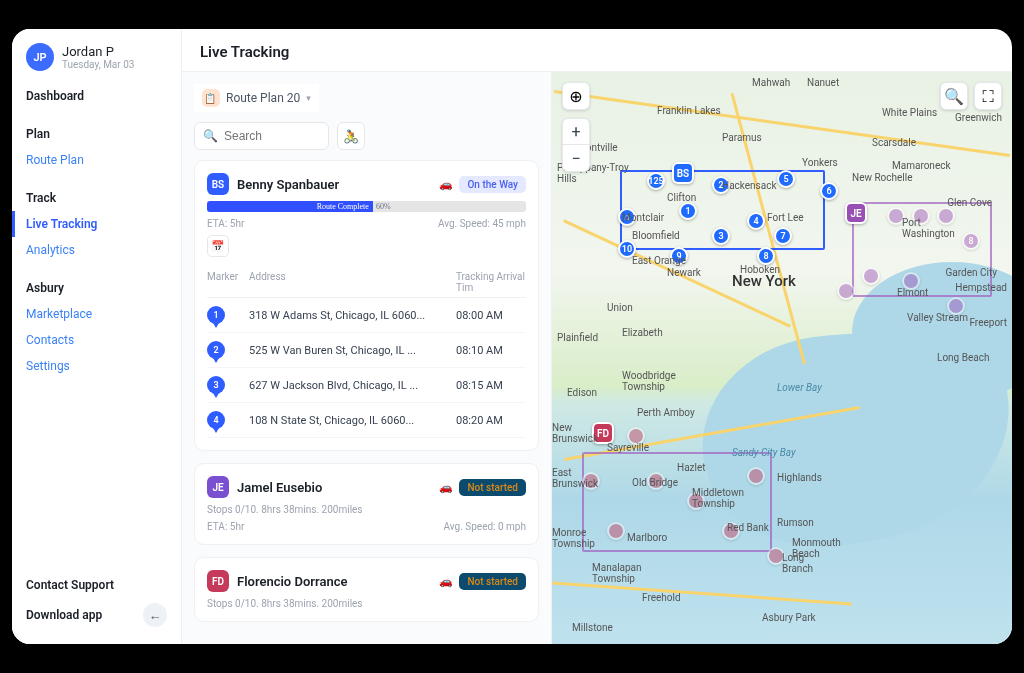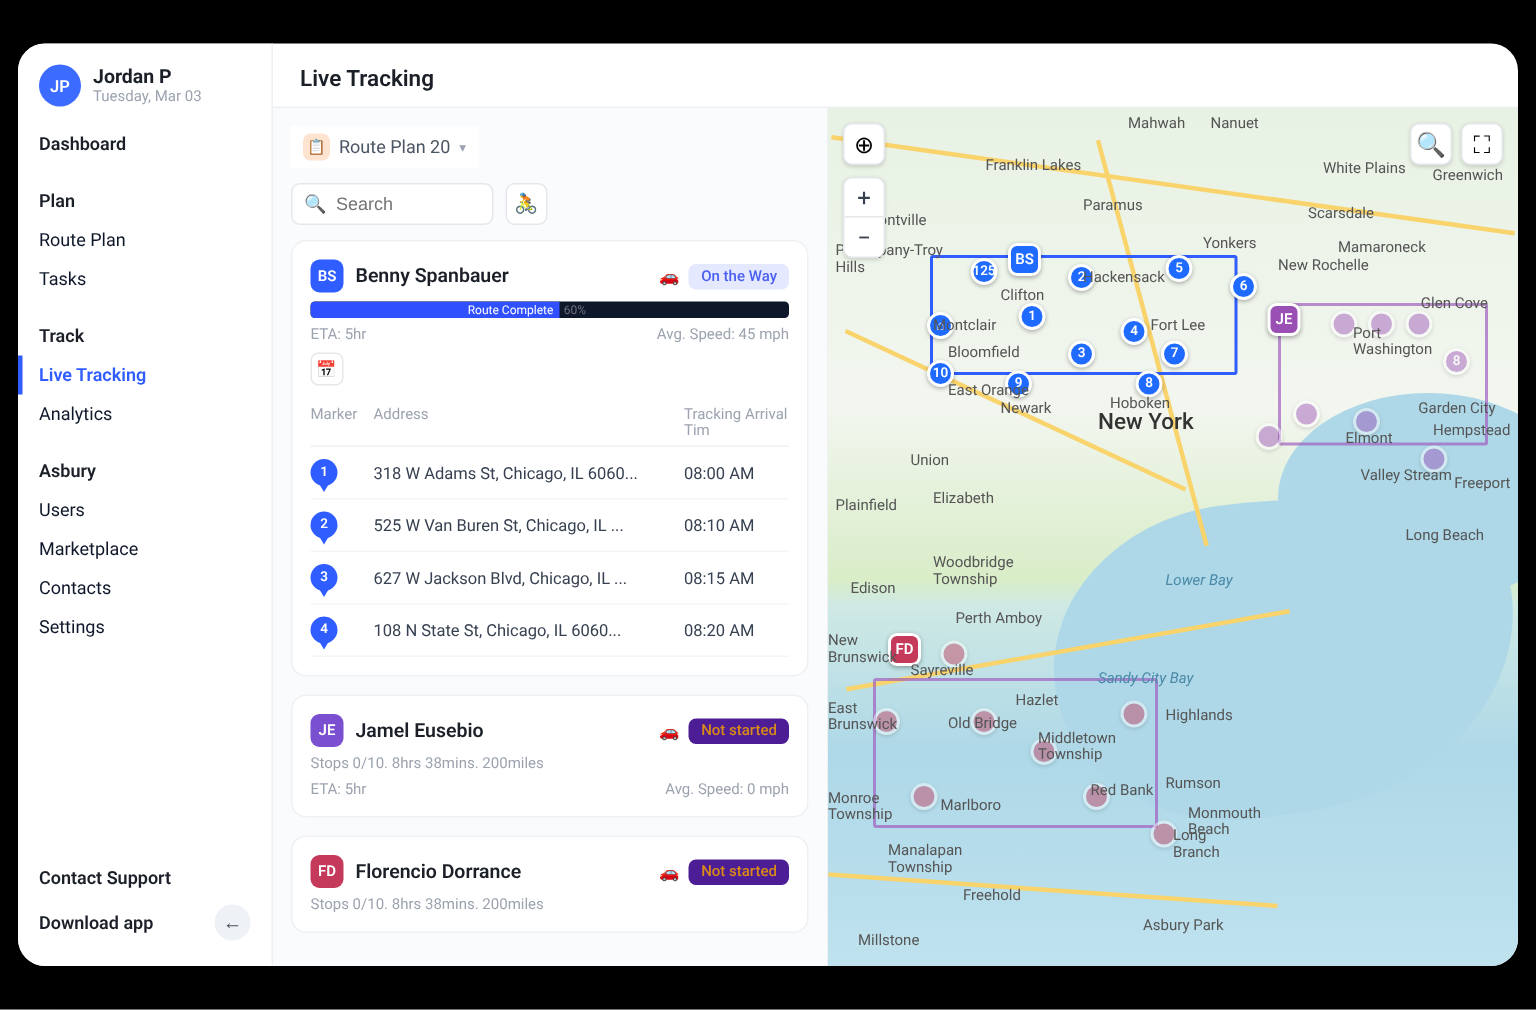--- a/index.html
+++ b/index.html
@@ -2,25 +2,25 @@
 <html><head>
 <meta charset="utf-8">
 <style>
   * { box-sizing: border-box; margin: 0; padding: 0; }
   body { font-family: -apple-system, BlinkMacSystemFont, "Segoe UI", Roboto, sans-serif; background: #000; display:flex; align-items:center; justify-content:center; height:100vh; }
   .app { width: 1000px; height: 615px; background: #fff; border-radius: 18px; display: flex; overflow: hidden; box-shadow: 0 20px 40px rgba(0,0,0,.5); }
   
   .sidebar { width: 170px; border-right: 1px solid #eef0f3; padding: 14px 0 14px 14px; display:flex; flex-direction:column; background:#fff; }
   .profile { display:flex; align-items:center; gap:8px; padding-bottom:12px; }
   .avatar { width:28px; height:28px; border-radius:50%; background:#3b6bff; color:#fff; font-size:11px; font-weight:600; display:flex; align-items:center; justify-content:center; }
-  .profile-name { font-size:13px; font-weight:700; color:#1b1f27; }
+  .profile-name { font-size:13px; font-weight:400; color:#1b1f27; }
   .profile-date { font-size:10px; color:#9ca3af; }
   .nav-section { margin-top:12px; }
   .nav-heading { font-size:12px; font-weight:600; color:#1b1f27; padding:6px 0; }
-  .nav-item { font-size:12px; color:#0f172a; padding:6px 0; cursor:pointer; }
+  .nav-item { font-size:12px; color:#3b82f6; padding:6px 0; cursor:pointer; }
   .nav-item.active { color:#2f5dff; font-weight:600; position:relative; }
   .nav-item.active::before { content:""; position:absolute; left:-14px; top:0; bottom:0; width:3px; background:#2f5dff; }
   .sidebar-bottom { margin-top:auto; }
   .sidebar-bottom .nav-heading { padding:8px 0; }
   .download-row { display:flex; align-items:center; justify-content:space-between; padding-right:14px;}
   .back-circle { width:24px;height:24px;border-radius:50%;background:#eef1f5;display:flex;align-items:center;justify-content:center;color:#4b5563;font-size:13px;}
   
   .main { flex:1; display:flex; flex-direction:column; min-width:0;}
   .topbar { padding:14px 18px 10px; }
   .page-title { font-size:15px; font-weight:600; color:#1b1f27; }
@@ -36,23 +36,23 @@
   .filter-btn { width:28px; height:28px; border:1px solid #e5e7eb; border-radius:6px; background:#fff; display:flex; align-items:center; justify-content:center; font-size:13px;}
   .card { background:#fff; border:1px solid #eef0f3; border-radius:10px; padding:12px; margin-bottom:12px;}
   .card-head { display:flex; align-items:center; justify-content:space-between; }
   .driver { display:flex; align-items:center; gap:8px; }
   .dbadge { width:22px;height:22px;border-radius:6px;color:#fff;font-size:10px;font-weight:600;display:flex;align-items:center;justify-content:center;}
   .dname { font-size:13px; font-weight:600; color:#1b1f27;}
   .status-wrap{display:flex;align-items:center;gap:6px;}
   .car{font-size:11px;}
   .status-pill { font-size:10px; padding:3px 8px; border-radius:5px; font-weight:500;}
   .st-blue{background:#e4e9ff;color:#4a5ff0;}
-  .st-orange{background:#4c1d95;color:#d98a17;}
+  .st-orange{background:#0c4a6e;color:#d98a17;}
   .statline{font-size:10px;color:#9ca3af;margin-top:6px;}
-  .progress{height:11px;background:#0f172a;border-radius:3px;margin-top:6px;position:relative;overflow:hidden;}
+  .progress{height:11px;background:#e5e5e5;border-radius:3px;margin-top:6px;position:relative;overflow:hidden;font-family:Liberation Serif, serif;}
   .progress-fill{height:100%;background:#3050ff;display:flex;align-items:center;justify-content:flex-end;padding-right:4px;}
   .progress-label{font-size:8px;color:#fff;}
   .progress-rest{position:absolute;left:0;right:0;top:0;bottom:0;display:flex;align-items:center;justify-content:center;font-size:8px;color:#6b7280;}
   .metric-row{display:flex;justify-content:space-between;font-size:10px;color:#9ca3af;margin-top:6px;}
   .calendar-btn{width:22px;height:22px;border:1px solid #e5e7eb;border-radius:5px;display:flex;align-items:center;justify-content:center;font-size:11px;margin-top:6px;}
   .tbl-head{display:flex;font-size:10px;color:#9ca3af;margin-top:10px;padding:4px 0;border-bottom:1px solid #eef0f3;}
   .tbl-row{display:flex;align-items:center;font-size:11px;color:#374151;padding:8px 0;border-bottom:1px solid #f4f5f7;}
   .col-m{width:42px;}
   .col-a{flex:1;white-space:nowrap;overflow:hidden;text-overflow:ellipsis;padding-right:8px;}
   .col-t{width:70px;}
@@ -91,32 +91,30 @@
         <div class="profile-name">Jordan P</div>
         <div class="profile-date">Tuesday, Mar 03</div>
       </div>
     </div>
 
     <div class="nav-heading">Dashboard</div>
 
     <div class="nav-section">
       <div class="nav-heading">Plan</div>
       <div class="nav-item">Route Plan</div>
-      <div class="nav-item">Tasks</div>
     </div>
 
     <div class="nav-section">
       <div class="nav-heading">Track</div>
       <div class="nav-item active">Live Tracking</div>
       <div class="nav-item">Analytics</div>
     </div>
 
     <div class="nav-section">
       <div class="nav-heading">Asbury</div>
-      <div class="nav-item">Users</div>
       <div class="nav-item">Marketplace</div>
       <div class="nav-item">Contacts</div>
       <div class="nav-item">Settings</div>
     </div>
 
     <div class="sidebar-bottom">
       <div class="nav-heading">Contact Support</div>
       <div class="download-row">
         <div class="nav-heading">Download app</div>
         <div class="back-circle">←</div>

